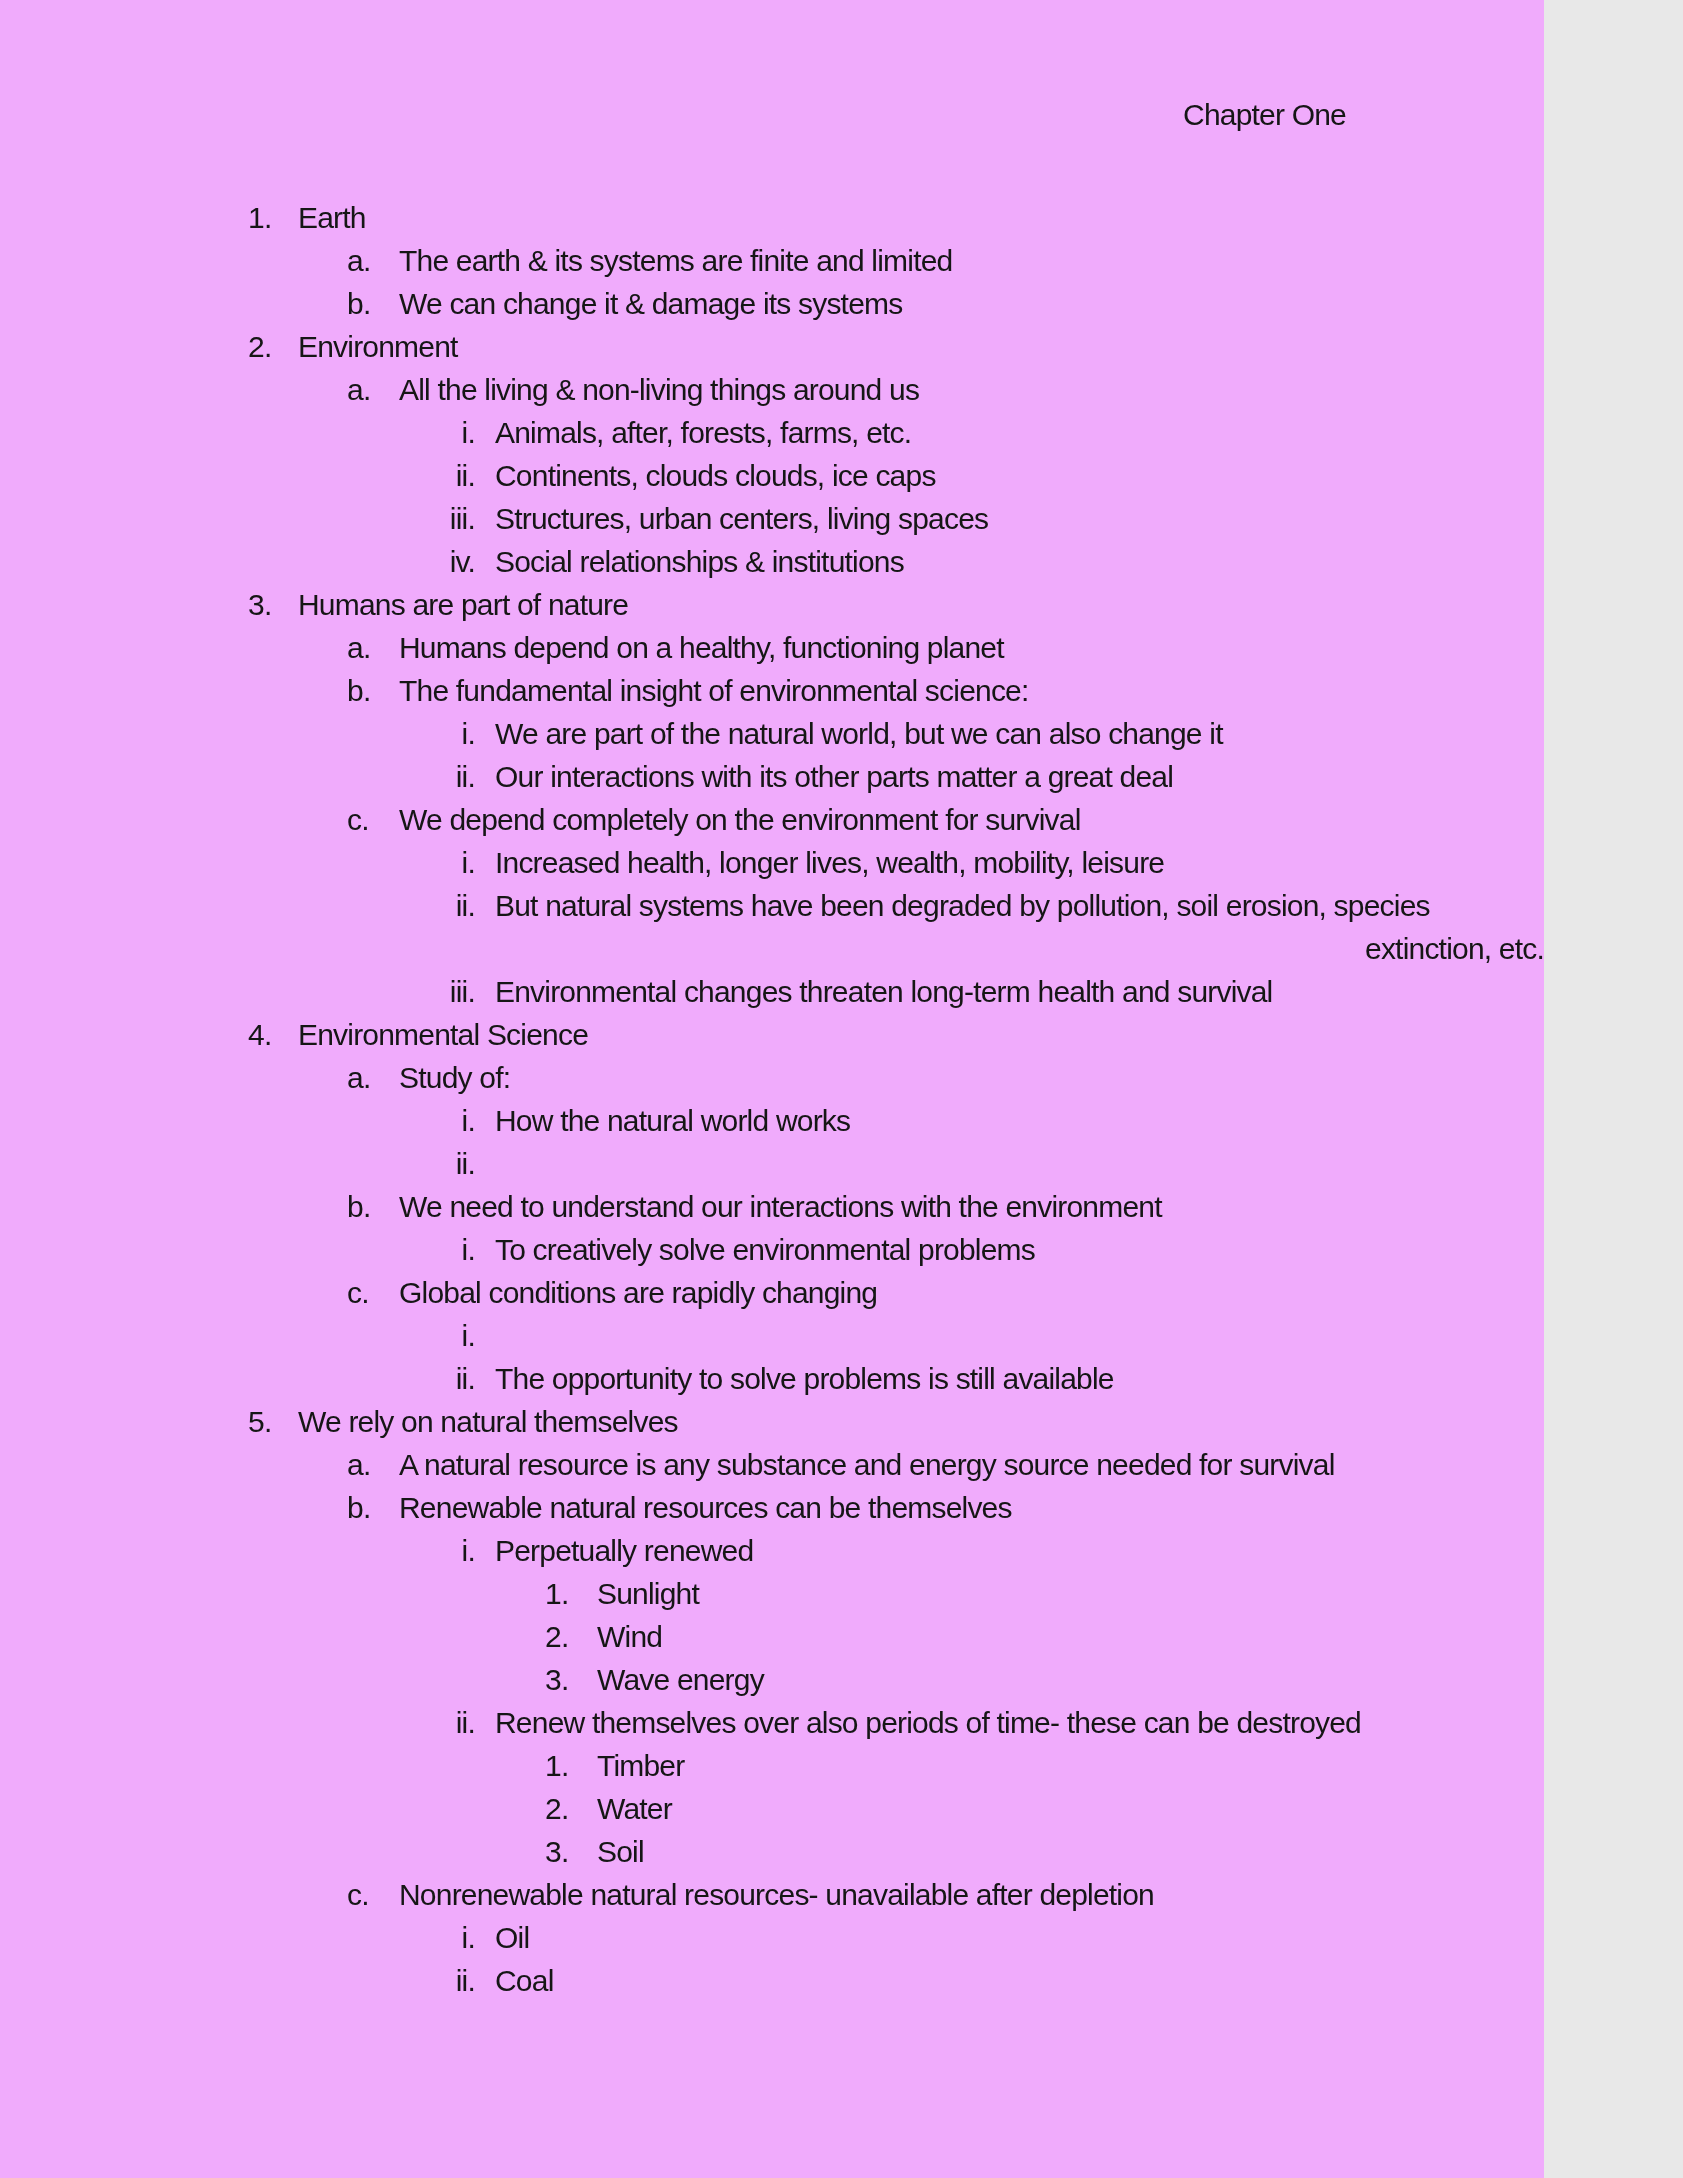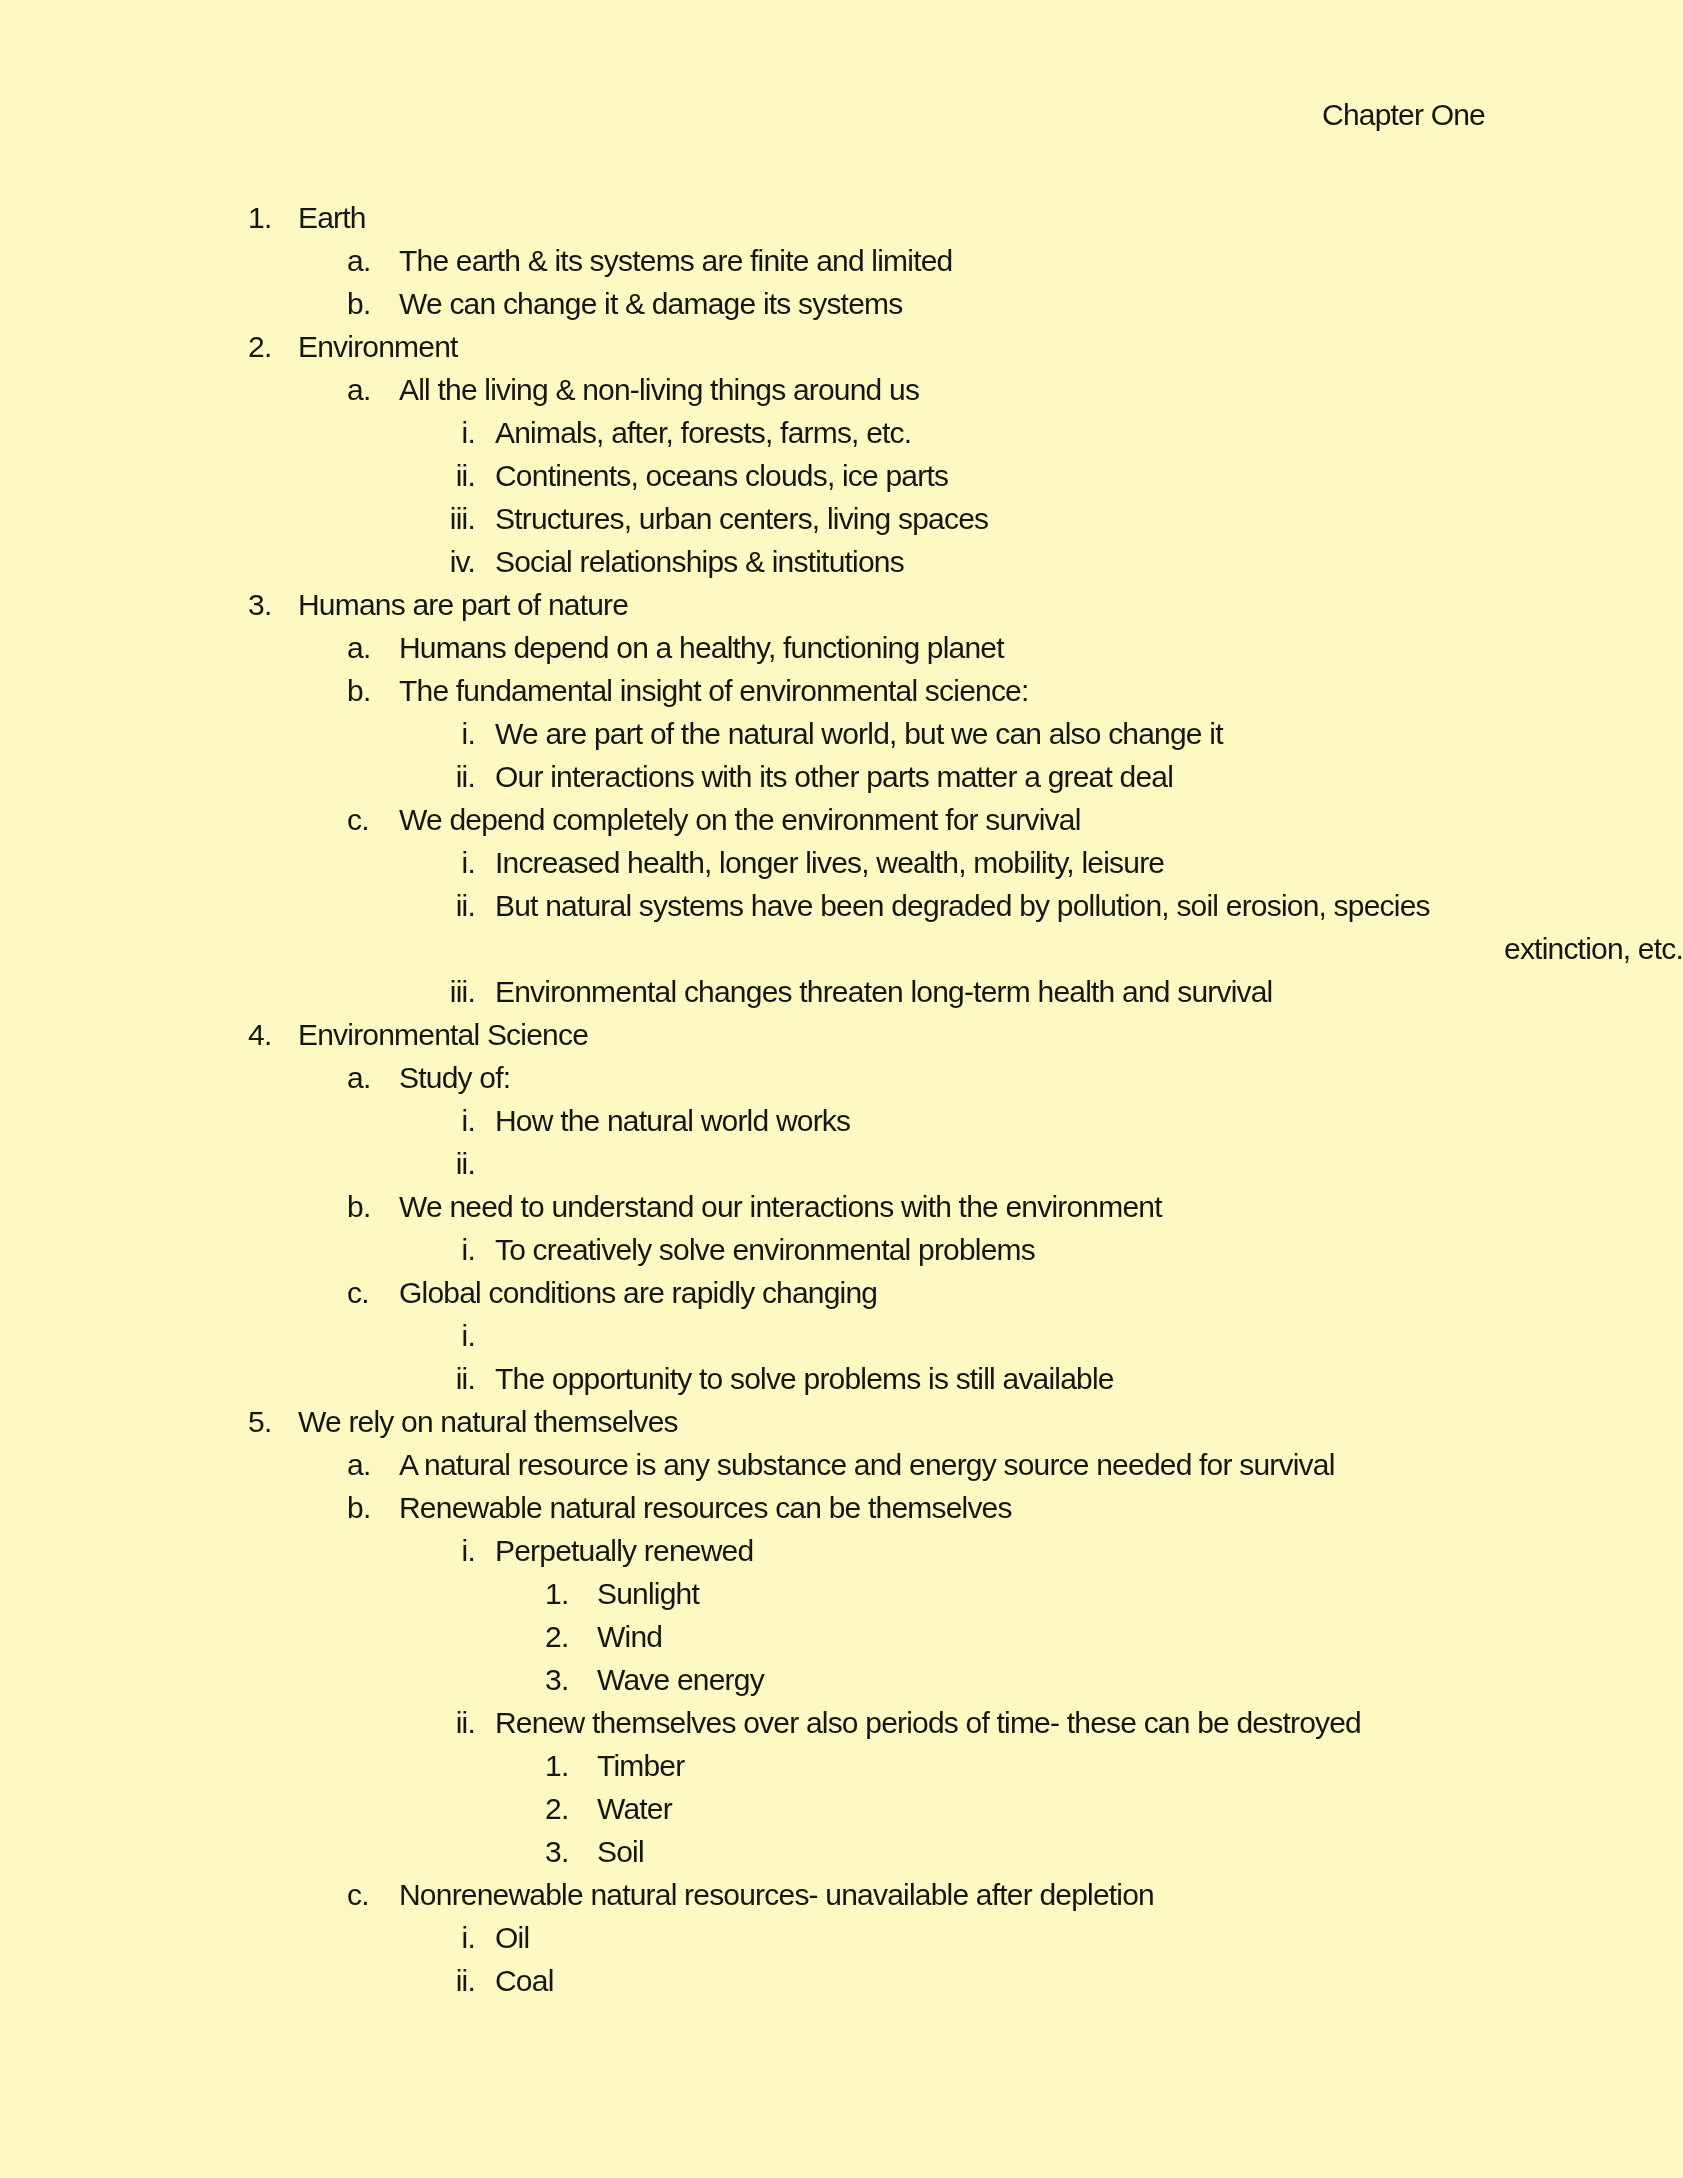--- a/index.html
+++ b/index.html
@@ -2,23 +2,23 @@
 <html><head>
 <meta charset="utf-8">
 <style>
   html, body {
     margin: 0;
     padding: 0;
     background: #e8e8e8;
   }
   .page {
     position: relative;
-    width: 1683px;
+    width: 1544px;
     height: 2178px;
-    background: #fef9c3;
+    background: #f0abfc;
     overflow: hidden;
     font-family: "Liberation Sans", sans-serif;
     color: #161616;
     font-size: 30px;
     letter-spacing: -0.8px;
   }
   .page-header {
     position: absolute;
     top: 97px;
     right: 198px;
@@ -80,21 +80,21 @@
       <div class="row l2">
         <span class="marker">a.</span>
         <span class="txt">All the living &amp; non-living things around us</span>
       </div>
       <div class="row l3">
         <span class="marker">i.</span>
         <span class="txt">Animals, after, forests, farms, etc.</span>
       </div>
       <div class="row l3">
         <span class="marker">ii.</span>
-        <span class="txt">Continents, oceans clouds, ice parts</span>
+        <span class="txt">Continents, clouds clouds, ice caps</span>
       </div>
       <div class="row l3">
         <span class="marker">iii.</span>
         <span class="txt">Structures, urban centers, living spaces</span>
       </div>
       <div class="row l3">
         <span class="marker">iv.</span>
         <span class="txt">Social relationships &amp; institutions</span>
       </div>
       <div class="row l1">

